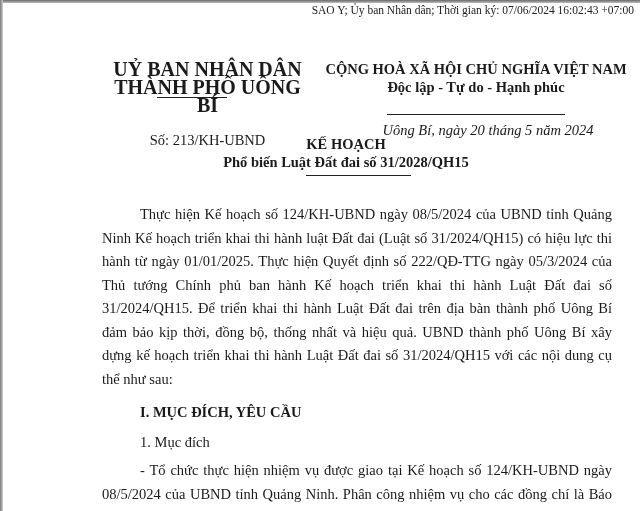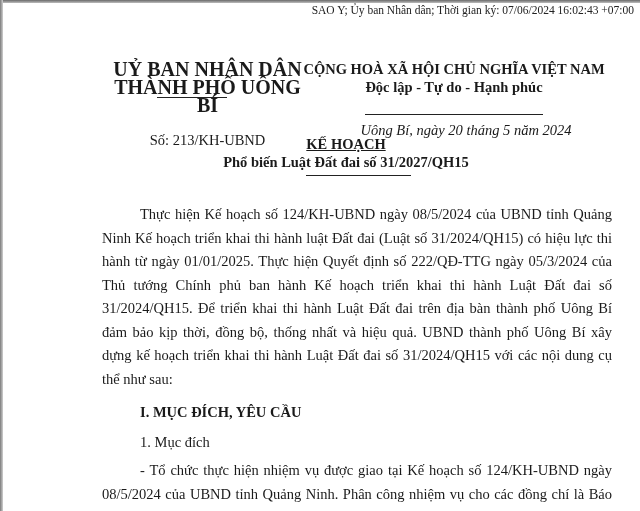--- a/index.html
+++ b/index.html
@@ -19,38 +19,38 @@
       background: linear-gradient(to right, #7a7a7a, #d0d0d0);
     }
     .sign-stamp {
       position: absolute; right: 6px; top: 4px;
       font-size: 11.5px; color: #222; white-space: nowrap;
     }
     .header-left {
       position: absolute; left: 105px; top: 60px; width: 205px; text-align: center;
     }
     .header-right {
-      position: absolute; left: 294px; top: 60px; width: 320px; text-align: center;
+      position: absolute; left: 316px; top: 60px; width: 320px; text-align: center;
     }
     .hl-org1, .hl-org2 { font-weight: bold; font-size: 20px; line-height: 18px; }
     .hl-org2 { position: relative; display: inline-block; }
     .hl-org2-underline {
       position: absolute; left: 52px; width: 70px; top: 19px; height: 1px; background: #222;
     }
     .doc-number { font-size: 14.5px; margin-top: 16px; }
     .hr-nation { font-weight: bold; font-size: 14.5px; line-height: 18px; white-space: nowrap; }
     .hr-motto {
       font-weight: bold; font-size: 14.5px; line-height: 18px;
       display: inline-block; border-bottom: 1px solid #222; padding-bottom: 18px;
     }
     .hr-date { font-style: italic; font-size: 14.5px; margin-top: 7px; padding-left: 24px; }
     .title-block {
       position: absolute; left: 0; width: 640px; top: 135px; text-align: center;
     }
-    .doc-type { font-weight: bold; font-size: 14.5px; line-height: 18px; padding-left: 52px; text-decoration: underline; }
+    .doc-type { font-weight: bold; font-size: 14.5px; line-height: 18px; padding-left: 52px; }
     .doc-subtitle { font-weight: bold; font-size: 14.5px; line-height: 18px; padding-left: 52px; }
     .title-underline {
       width: 105px; height: 1px; background: #222; margin: 4px auto 0; position: relative; left: 38px;
     }
     .body-text {
       position: absolute; left: 102px; top: 203px; width: 510px;
       font-size: 14.5px; line-height: 23.5px; text-align: justify;
     }
     .para { text-indent: 38px; margin: 0; }
     .section-heading {
@@ -79,21 +79,21 @@
 </div>
 
 <div class="header-right">
   <div class="hr-nation">CỘNG HOÀ XÃ HỘI CHỦ NGHĨA VIỆT NAM</div>
   <div class="hr-motto">Độc lập - Tự do - Hạnh phúc</div>
   <div class="hr-date">Uông Bí, ngày 20 tháng 5 năm 2024</div>
 </div>
 
 <div class="title-block">
   <div class="doc-type">KẾ HOẠCH</div>
-  <div class="doc-subtitle">Phổ biến Luật Đất đai số 31/2027/QH15</div>
+  <div class="doc-subtitle">Phổ biến Luật Đất đai số 31/2028/QH15</div>
   <div class="title-underline"></div>
 </div>
 
 <div class="body-text">
   <p class="para">Thực hiện Kế hoạch số 124/KH-UBND ngày 08/5/2024 của UBND tỉnh Quảng Ninh Kế hoạch triển khai thi hành luật Đất đai (Luật số 31/2024/QH15) có hiệu lực thi hành từ ngày 01/01/2025. Thực hiện Quyết định số 222/QĐ-TTG ngày 05/3/2024 của Thủ tướng Chính phủ ban hành Kế hoạch triển khai thi hành Luật Đất đai số 31/2024/QH15. Để triển khai thi hành Luật Đất đai trên địa bàn thành phố Uông Bí đảm bảo kịp thời, đồng bộ, thống nhất và hiệu quả. UBND thành phố Uông Bí xây dựng kế hoạch triển khai thi hành Luật Đất đai số 31/2024/QH15 với các nội dung cụ thể như sau:</p>
   <div class="section-heading">I. MỤC ĐÍCH, YÊU CẦU</div>
   <div class="subsection-heading">1. Mục đích</div>
   <p class="para2">- Tổ chức thực hiện nhiệm vụ được giao tại Kế hoạch số 124/KH-UBND ngày 08/5/2024 của UBND tỉnh Quảng Ninh. Phân công nhiệm vụ cho các đồng chí là Báo cáo viên pháp luật thành phố, các phòng, ban, đơn vị và UBND các</p>
 </div>
 

